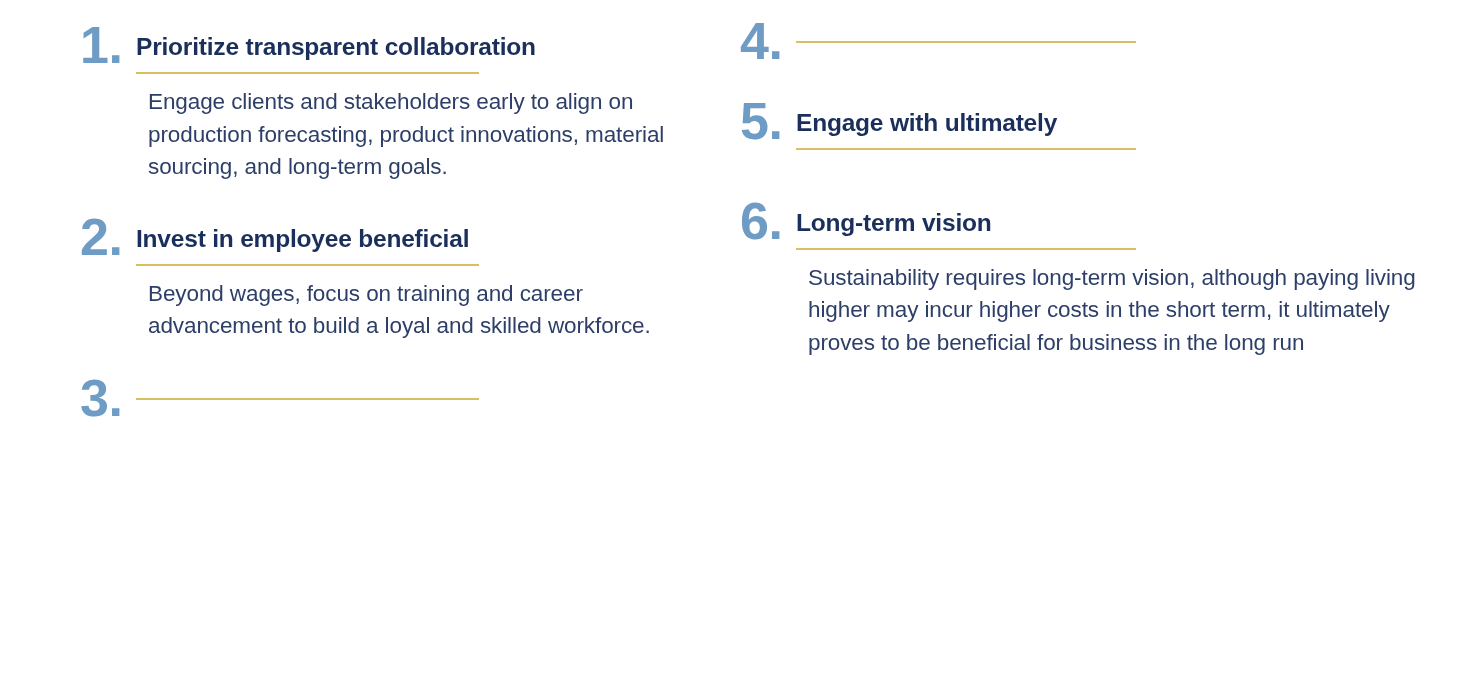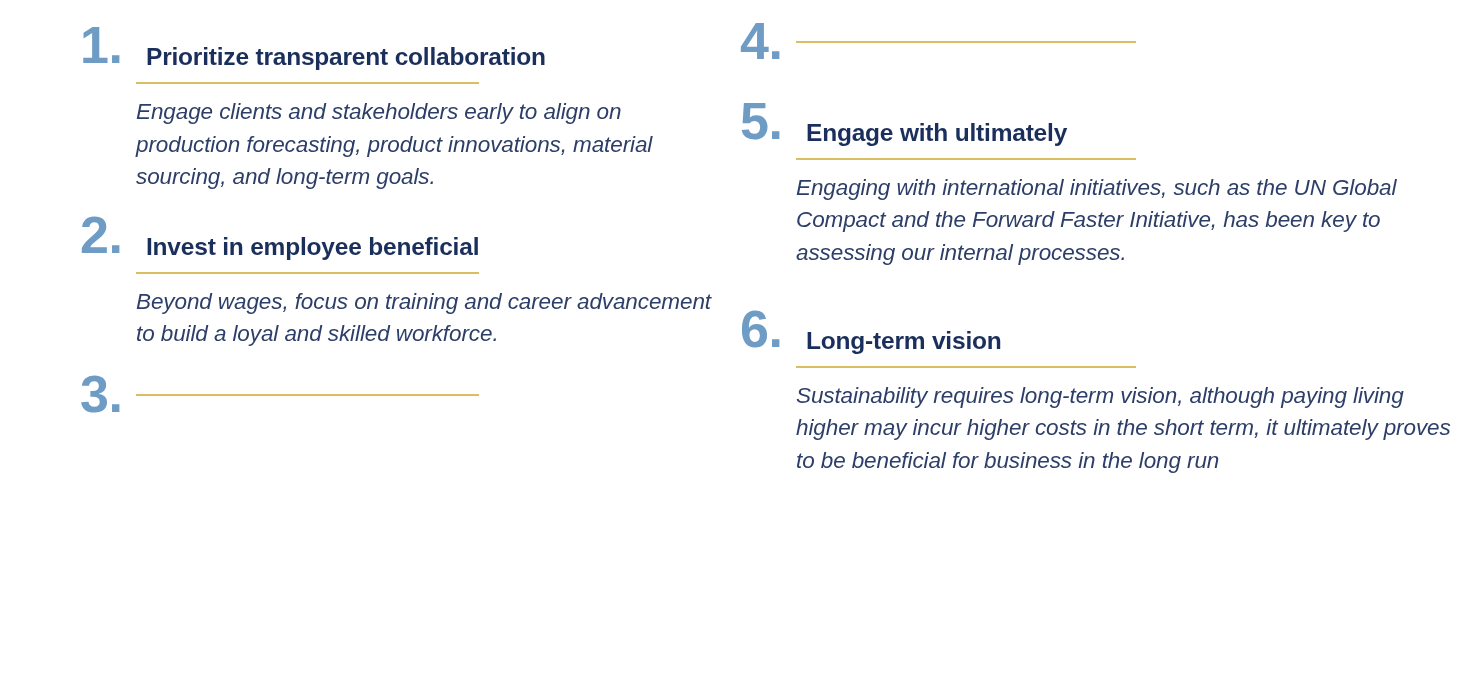--- a/index.html
+++ b/index.html
@@ -57,43 +57,42 @@
     min-width: 0;
   }
 
   .item-title {
     font-family: "Liberation Sans", sans-serif;
     font-weight: 700;
     font-size: 24.5px;
     line-height: 1.1;
     color: #1b2f5c;
     letter-spacing: -0.2px;
-    margin: 10px;
+    margin: 0;
     padding: 0;
     white-space: nowrap;
   }
 
   .item-rule {
     height: 2px;
     background: #d9bf61;
     margin-top: 11px;
     margin-bottom: 12px;
   }
   .column-left  .item-rule { width: 343px; }
   .column-right .item-rule { width: 340px; }
 
   .item-text {
     font-family: "Liberation Sans", sans-serif;
     font-weight: 400;
     font-size: 22.5px;
     line-height: 1.45;
     color: #2d3f69;
-    margin: 0;
+    margin: 12px;
     letter-spacing: -0.1px;
-    font-style: italic;
   }
 
   
   .column-left  .item-1 { margin-top: 12px; }
   .column-left  .item-2 { margin-top: 30px; }
   .column-left  .item-3 { margin-top: 32px; }
 
   .column-right .item-4 { margin-top: 8px; }
   .column-right .item-5 { margin-top: 44px; }
   .column-right .item-6 { margin-top: 48px; }
@@ -139,21 +138,20 @@
       <div class="item-body">
         <div class="item-rule"></div>
       </div>
     </div>
 
     <div class="item item-5">
       <div class="item-number"><span>5</span><span class="dot">.</span></div>
       <div class="item-body">
         <h3 class="item-title">Engage with ultimately</h3>
         <div class="item-rule"></div>
-        <p class="item-text">Engaging with international initiatives, such as the UN Global Compact and the Forward Faster Initiative, has been key to assessing our internal processes.</p>
       </div>
     </div>
 
     <div class="item item-6">
       <div class="item-number"><span>6</span><span class="dot">.</span></div>
       <div class="item-body">
         <h3 class="item-title">Long-term vision</h3>
         <div class="item-rule"></div>
         <p class="item-text">Sustainability requires long-term vision, although paying living higher may incur higher costs in the short term, it ultimately proves to be beneficial for business in the long run</p>
       </div>

